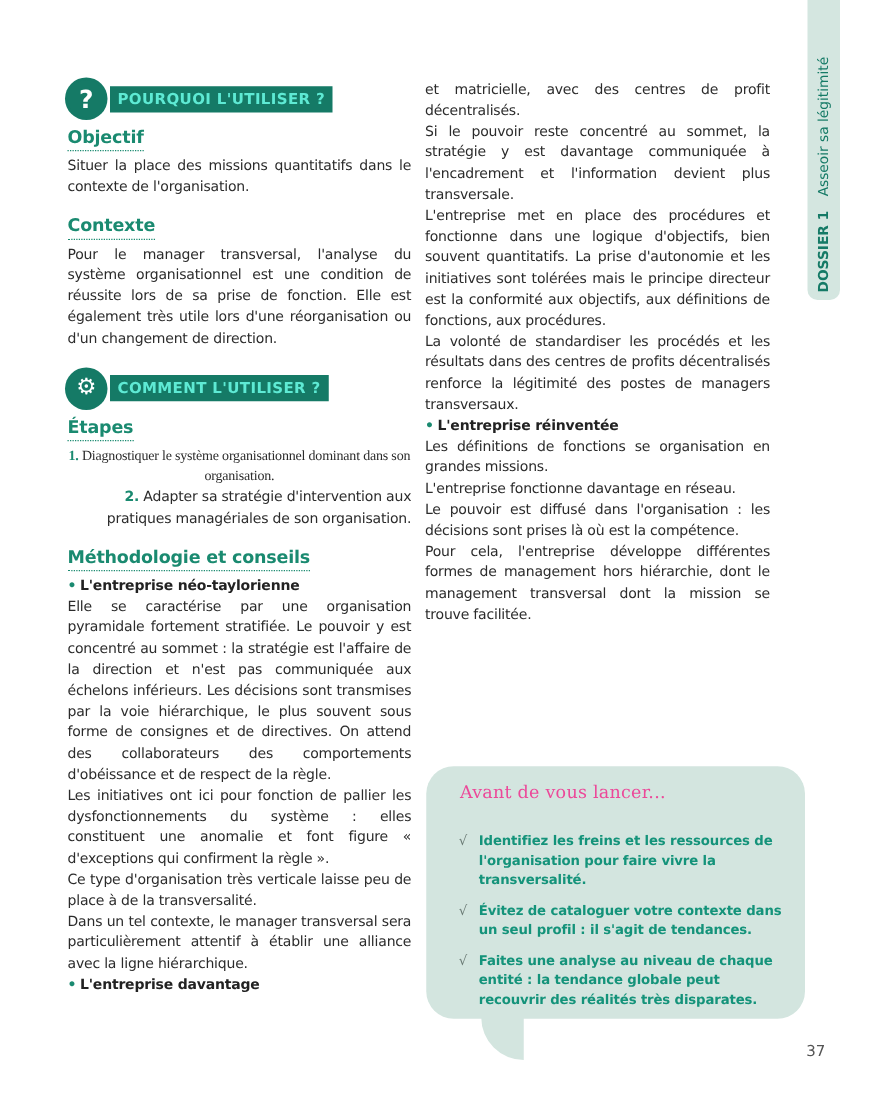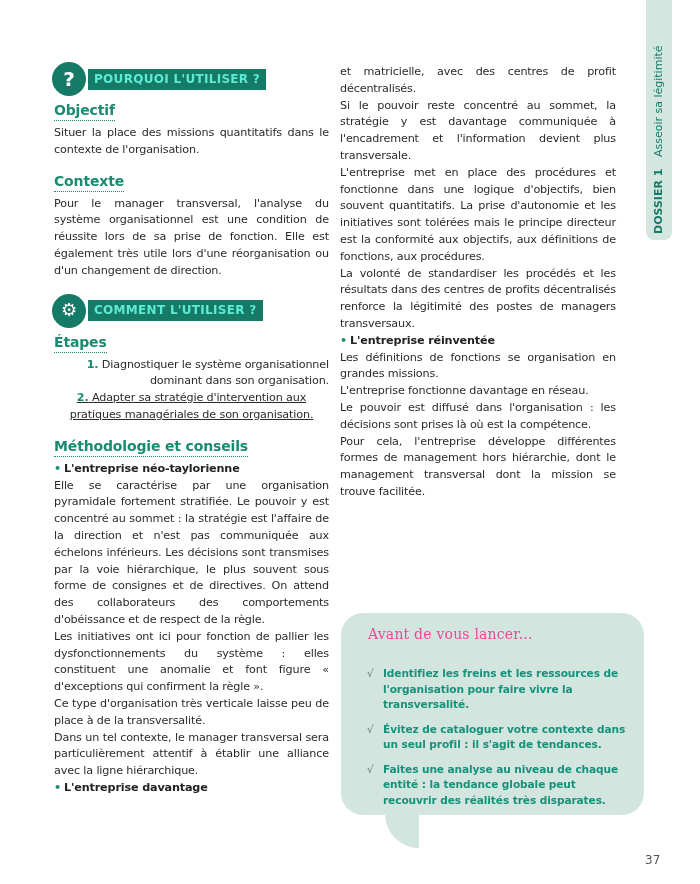--- a/index.html
+++ b/index.html
@@ -50,21 +50,21 @@
   .callout-title {
     position: absolute; left: 368px; top: 626px; font-family: "DejaVu Serif", serif; 
     font-size: 14px; color: #ec4899; letter-spacing: 0.2px;
   }
   .callout-list { position: absolute; left: 367px; top: 666px; width: 262px; list-style: none; margin: 0; padding: 0; }
   .callout-list li {
     position: relative; padding-left: 16px; color: #14937a; font-weight: bold; font-size: 10.6px;
     line-height: 15.5px; margin-bottom: 9px; letter-spacing: -0.1px;
   }
   .callout-list li .check { position: absolute; left: 0; top: 0; color: #6b7b75; font-weight: normal; }
-  .page-number { position: absolute; left: 645px; top: 834px; font-size: 12px; color: #555; margin-top: 19px; }
+  .page-number { position: absolute; left: 645px; top: 834px; font-size: 12px; color: #555; }
 </style>
 </head>
 <body>
 
 <div class="side-tab"></div>
 <div class="side-tab-text">
   <span class="dossier">DOSSIER 1</span>
   <span>Asseoir sa légitimité</span>
 </div>
 
@@ -79,25 +79,25 @@
 
   <div class="h2">Contexte</div>
   <p style="margin-bottom:14px;">Pour le manager transversal, l'analyse du système organisationnel est une condition de réussite lors de sa prise de fonction. Elle est également très utile lors d'une réorganisation ou d'un changement de direction.</p>
 
   <div class="section-head">
     <span class="badge-icon" style="font-size:18px;">⚙</span>
     <span class="badge-label">COMMENT L'UTILISER ?</span>
   </div>
 
   <div class="h2">Étapes</div>
-  <p style="text-align:right;">
+  <p style="text-align:center;font-family:Liberation Serif, serif;">
     <span class="num">1.</span>
     <span>Diagnostiquer le système organisationnel dominant dans son organisation.</span>
   </p>
-  <p style="text-align:center; margin-bottom:14px;text-decoration:underline;">
+  <p style="text-align:right; margin-bottom:14px;">
     <span class="num">2.</span>
     <span>Adapter sa stratégie d'intervention aux pratiques managériales de son organisation.</span>
   </p>
 
   <div class="h2">Méthodologie et conseils</div>
   <div>
     <span class="bullet-dot">•</span><span class="bullet-title">L'entreprise néo-taylorienne</span>
   </div>
   <p>Elle se caractérise par une organisation pyramidale fortement stratifiée. Le pouvoir y est concentré au sommet : la stratégie est l'affaire de la direction et n'est pas communiquée aux échelons inférieurs. Les décisions sont transmises par la voie hiérarchique, le plus souvent sous forme de consignes et de directives. On attend des collaborateurs des comportements d'obéissance et de respect de la règle.</p>
   <p>Les initiatives ont ici pour fonction de pallier les dysfonctionnements du système : elles constituent une anomalie et font figure « d'exceptions qui confirment la règle ».</p>

